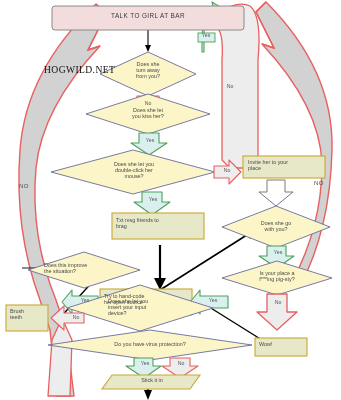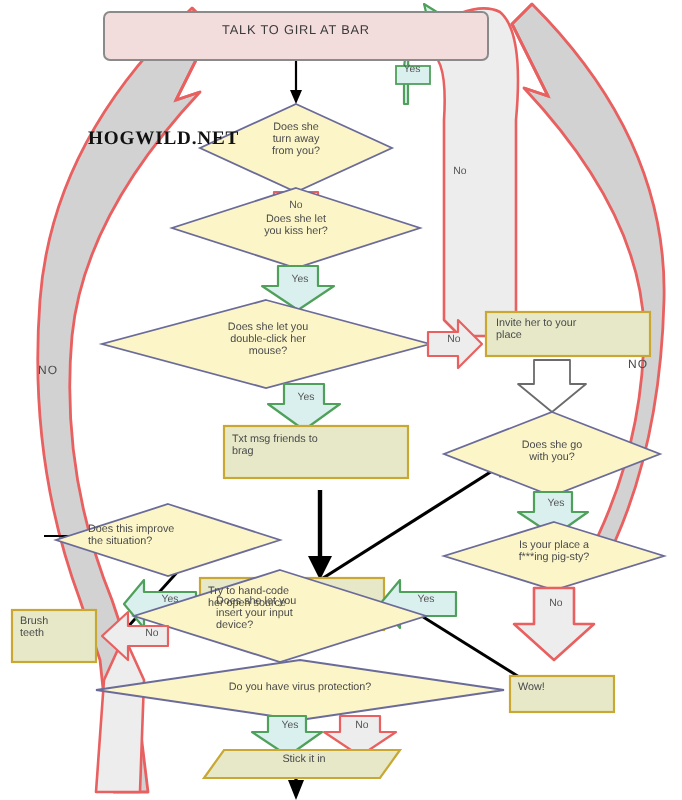--- a/index.html
+++ b/index.html
@@ -20,21 +20,21 @@
     white-space:pre-line;
   }
   .t-proc{font-size:5.4px;color:#4a4a4a;}
   .t-dia{font-size:5.4px;color:#4a4a4a;}
   .t-yn{font-size:5.2px;color:#555;}
   .t-big{font-size:6.4px;color:#3a3a3a;letter-spacing:.4px;}
   .t-side{font-size:6px;color:#4a4a4a;letter-spacing:.5px;}
   .t-wm{
     position:absolute;
     font-family:"Liberation Serif", serif;
-    font-weight:bold;
+    font-weight:normal;
     font-size:9.6px;
     color:#111;
     letter-spacing:.4px;
   }
 </style>
 </head>
 <body>
 
 <div id="page">
 

